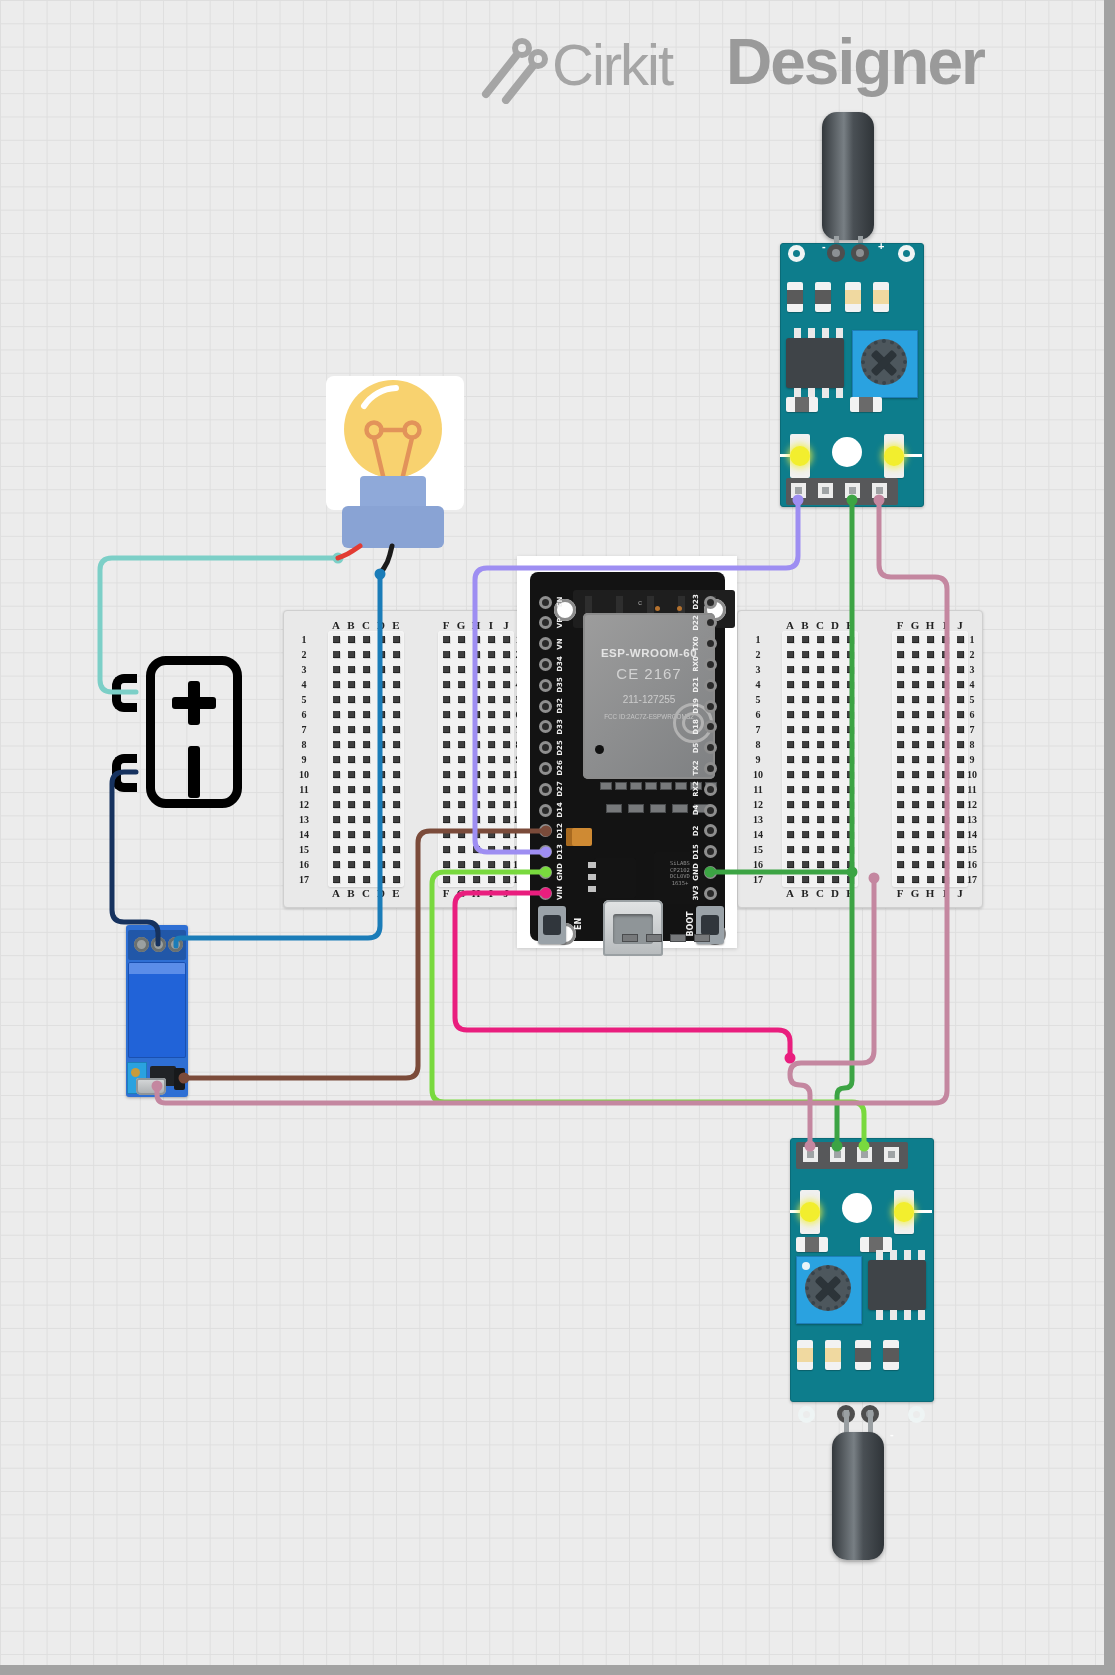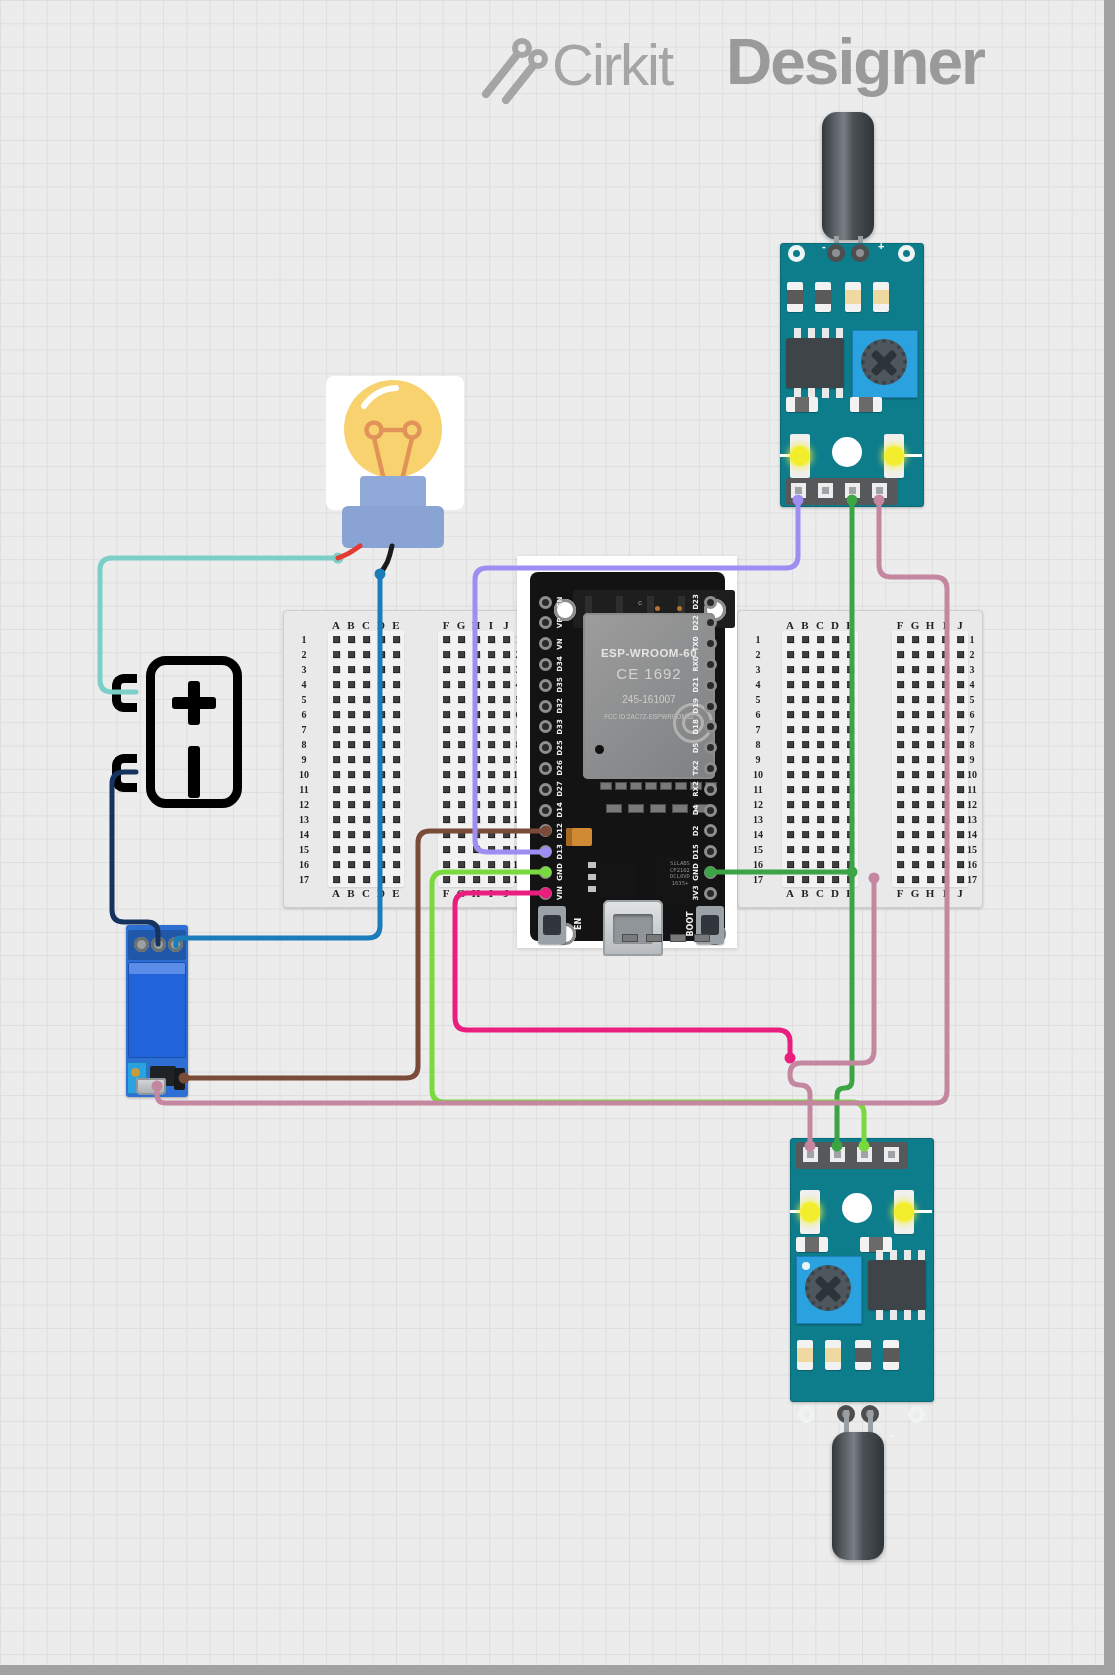--- a/index.html
+++ b/index.html
@@ -740,22 +740,22 @@
         </div>
       <div class="esp-hole" style="left:24px;top:27px"></div>
       <div class="esp-hole" style="left:174px;top:27px"></div>
       <div class="esp-hole" style="left:24px;top:351px"></div>
       <div class="esp-hole" style="left:174px;top:351px"></div>
       <div class="abs" style="left:125px;top:34px;width:5px;height:5px;border-radius:50%;background:#b5722e"></div>
       <div class="abs" style="left:147px;top:34px;width:5px;height:5px;border-radius:50%;background:#b5722e"></div>
       <div class="abs" style="left:108px;top:26px;font-size:8px;color:#9a9a9a">c</div>
       <div class="esp-shield">
         <div class="shield-t1">ESP-WROOM-60</div>
-        <div class="shield-t2">CE 1692</div>
-        <div class="shield-t3">245-161007</div>
+        <div class="shield-t2">CE 2167</div>
+        <div class="shield-t3">211-127255</div>
         <div class="shield-t4">FCC ID:2AC7Z-ESPWROOM32</div>
         <div class="swirl"></div>
         <div class="abs" style="left:12px;top:132px;width:9px;height:9px;border-radius:50%;background:#111"></div>
       </div>
       <div class="abs" style="left:36px;top:256px;width:26px;height:18px;background:#cf8a33;border-radius:2px;box-shadow:inset 6px 0 0 #a86a20"></div>
       <div class="chip" style="left:64px;top:286px;width:42px;height:40px"></div>
       <div class="abs" style="left:58px;top:290px;width:8px;height:6px;background:#c2c2c2"></div>
       <div class="abs" style="left:58px;top:302px;width:8px;height:6px;background:#c2c2c2"></div>
       <div class="abs" style="left:58px;top:314px;width:8px;height:6px;background:#c2c2c2"></div>
       <div class="chip" style="left:124px;top:280px;width:52px;height:52px" id="cp2102">

